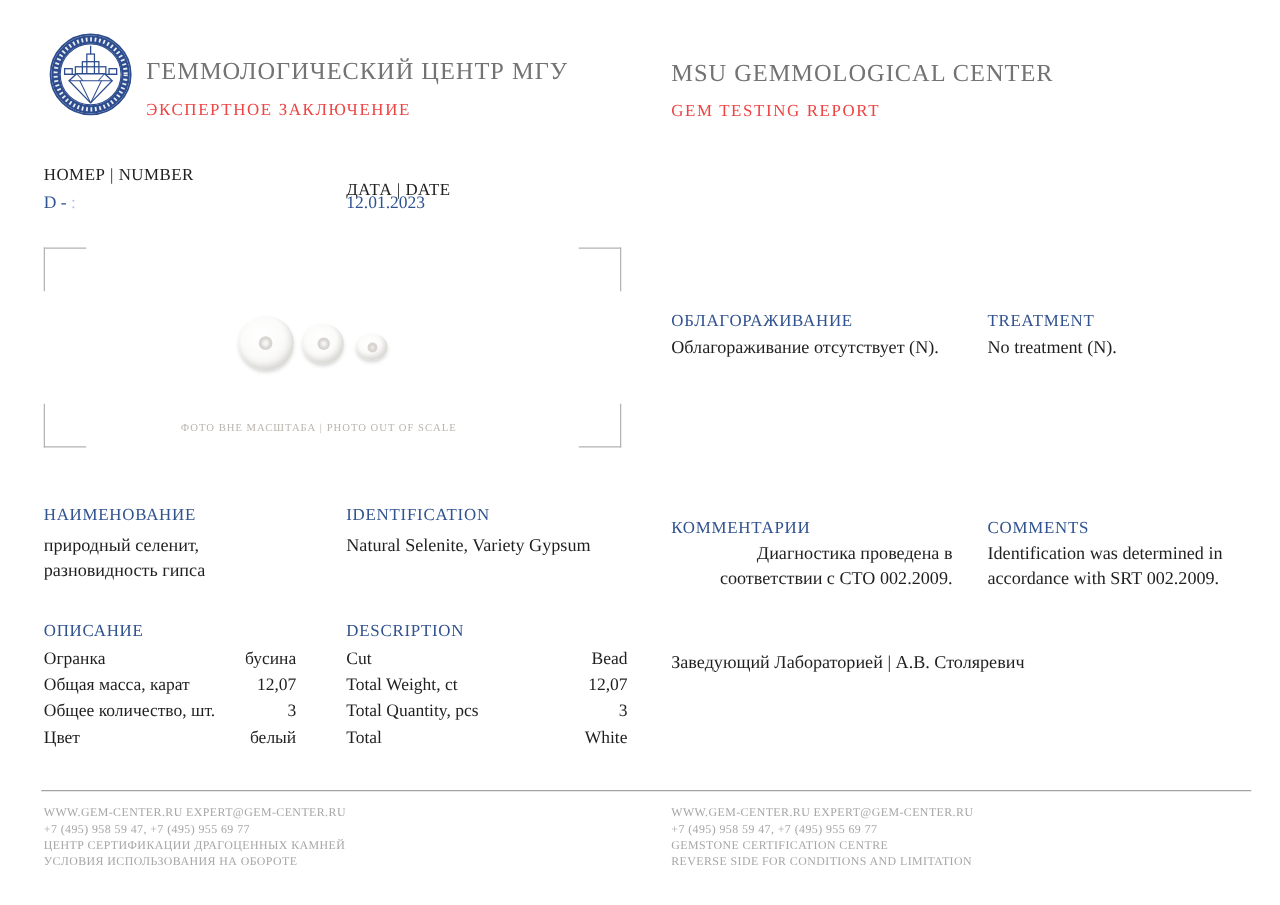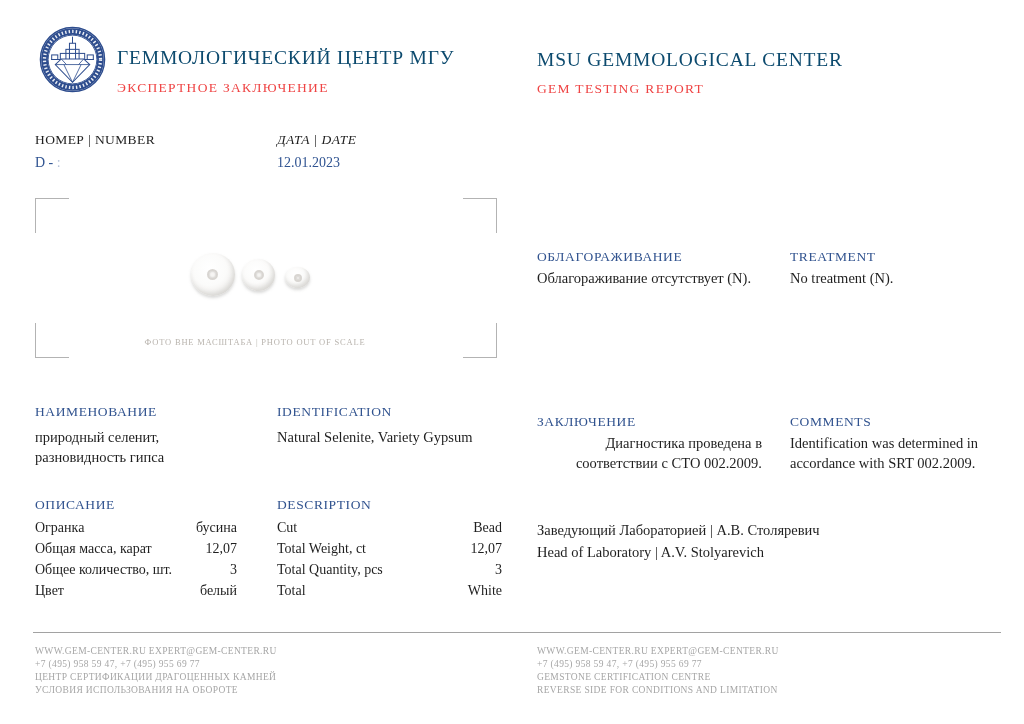--- a/index.html
+++ b/index.html
@@ -1,20 +1,20 @@
 <!DOCTYPE html>
 <html><head>
 <meta charset="utf-8">
 <style>
   html,body{margin:0;padding:0;width:1024px;height:724px;background:#ffffff;overflow:hidden;}
   body{font-family:"Liberation Serif","DejaVu Serif",serif;color:#1f1f1f;-webkit-font-smoothing:antialiased;}
   .abs{position:absolute;}
   .page{position:relative;width:1024px;height:724px;background:#fff;}
 
-  .title{font-size:19.5px;letter-spacing:0.8px;color:#0c4a6e;white-space:nowrap;}
+  .title{font-size:19.5px;letter-spacing:0.8px;color:#737373;white-space:nowrap;}
   .subtitle{font-size:13.5px;letter-spacing:1.3px;color:#ef4444;white-space:nowrap;}
 
   .meta-label{font-size:13.5px;letter-spacing:0.4px;color:#1f1f1f;white-space:nowrap;}
   .meta-value{font-size:14px;color:#2f5391;white-space:nowrap;}
   .faint{opacity:.35;}
 
   .sec-h{font-size:13.5px;letter-spacing:0.6px;color:#31538f;white-space:nowrap;}
   .body-text{font-size:14.5px;line-height:19.5px;color:#1f1f1f;}
 
   
@@ -77,21 +77,21 @@
       </g>
     </svg>
   </div>
   <div class="abs title" style="left:117px;top:47px;">ГЕММОЛОГИЧЕСКИЙ ЦЕНТР МГУ</div>
   <div class="abs subtitle" style="left:117px;top:80px;">ЭКСПЕРТНОЕ ЗАКЛЮЧЕНИЕ</div>
   <div class="abs title" style="left:537px;top:49px;">MSU GEMMOLOGICAL CENTER</div>
   <div class="abs subtitle" style="left:537px;top:81px;">GEM TESTING REPORT</div>
 
   <div class="abs meta-label" style="left:35px;top:132px;">НОМЕР | NUMBER</div>
   <div class="abs meta-value" style="left:35px;top:155px;"><span>D - </span><span class="faint">:</span></div>
-  <div class="abs meta-label" style="left:277px;top:132px;font-style:italic;">ДАТА | DATE</div>
+  <div class="abs meta-label" style="left:277px;top:144px;">ДАТА | DATE</div>
   <div class="abs meta-value" style="left:277px;top:155px;">12.01.2023</div>
 
   <div class="abs photo">
     <div class="crn tl"></div>
     <div class="crn tr"></div>
     <div class="crn bl"></div>
     <div class="crn br"></div>
     <div class="bead" style="left:156px;top:55px;width:44px;height:43px;">
       <div class="hole" style="left:16px;top:16px;width:7px;height:7px;"></div>
     </div>
@@ -107,21 +107,21 @@
   <div class="abs sec-h" style="left:537px;top:249px;">ОБЛАГОРАЖИВАНИЕ</div>
   <div class="abs sec-h" style="left:790px;top:249px;">TREATMENT</div>
   <div class="abs body-text" style="left:537px;top:269px;width:215px;">Облагораживание отсутствует (N).</div>
   <div class="abs body-text" style="left:790px;top:269px;width:214px;">No treatment (N).</div>
 
   <div class="abs sec-h" style="left:35px;top:404px;">НАИМЕНОВАНИЕ</div>
   <div class="abs sec-h" style="left:277px;top:404px;">IDENTIFICATION</div>
   <div class="abs body-text" style="left:35px;top:428px;width:185px;">природный селенит, разновидность гипса</div>
   <div class="abs body-text" style="left:277px;top:428px;width:230px;">Natural Selenite, Variety Gypsum</div>
 
-  <div class="abs sec-h" style="left:537px;top:414px;">ЗАКЛЮЧЕНИЕ</div>
+  <div class="abs sec-h" style="left:537px;top:414px;">КОММЕНТАРИИ</div>
   <div class="abs sec-h" style="left:790px;top:414px;">COMMENTS</div>
   <div class="abs body-text" style="left:537px;top:434px;width:225px;text-align:right;">Диагностика проведена в соответствии с СТО 002.2009.</div>
   <div class="abs body-text" style="left:790px;top:434px;width:220px;">Identification was determined in accordance with SRT 002.2009.</div>
 
   <div class="abs sec-h" style="left:35px;top:497px;">ОПИСАНИЕ</div>
   <div class="abs sec-h" style="left:277px;top:497px;">DESCRIPTION</div>
 
   <div class="abs dtable" style="left:35px;top:520px;width:202px;">
     <div class="drow">
         <span class="lab">Огранка</span>
@@ -154,21 +154,20 @@
         <span class="lab">Total Quantity, pcs</span>
         <span class="val">3</span>
       </div>
     <div class="drow">
         <span class="lab">Total</span>
         <span class="val">White</span>
       </div>
   </div>
 
   <div class="abs sig-line" style="left:537px;top:522px;">Заведующий Лабораторией  | А.В. Столяревич</div>
-  <div class="abs sig-line" style="left:537px;top:544px;">Head of Laboratory  | A.V. Stolyarevich</div>
 
   <div class="abs divider"></div>
 
   <div class="abs footer-col" style="left:35px;top:645px;">
     <div>WWW.GEM-CENTER.RU EXPERT@GEM-CENTER.RU</div>
     <div>+7 (495) 958 59 47, +7 (495) 955 69 77</div>
     <div>ЦЕНТР СЕРТИФИКАЦИИ ДРАГОЦЕННЫХ КАМНЕЙ</div>
     <div>УСЛОВИЯ ИСПОЛЬЗОВАНИЯ НА ОБОРОТЕ</div>
   </div>
 

